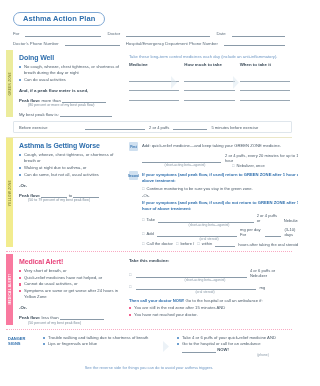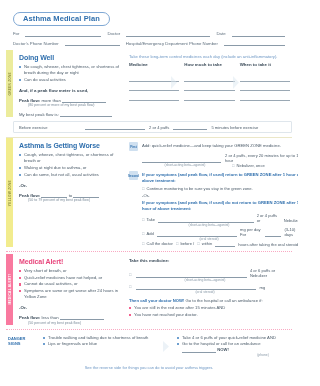--- a/index.html
+++ b/index.html
@@ -113,21 +113,21 @@
   .danger { display: flex; padding: 3px 6px 0 8px; gap: 5px; }
   .dlab { font-size: 4px; font-weight: bold; color: #2f6fad; width: 30px; flex: 0 0 30px; padding-top: 1px; }
   .dcol { flex: 1; }
   .dcol li { font-size: 4.2px; }
   .foot { text-align: center; font-size: 4px; color: #6d97c4; margin-top: 6px; }
 </style>
 </head>
 <body>
 
 <div class="header">
-  <div class="title-pill">Asthma Medical Plan</div>
+  <div class="title-pill">Asthma Action Plan</div>
 </div>
 
 <div class="idblock">
   <div class="idrow">
     <span class="idlab">For</span>
     <span class="idline f-grow1"></span>
     <span class="idlab">Doctor</span>
     <span class="idline f-grow2"></span>
     <span class="idlab">Date</span>
     <span class="idline f-grow3"></span>

